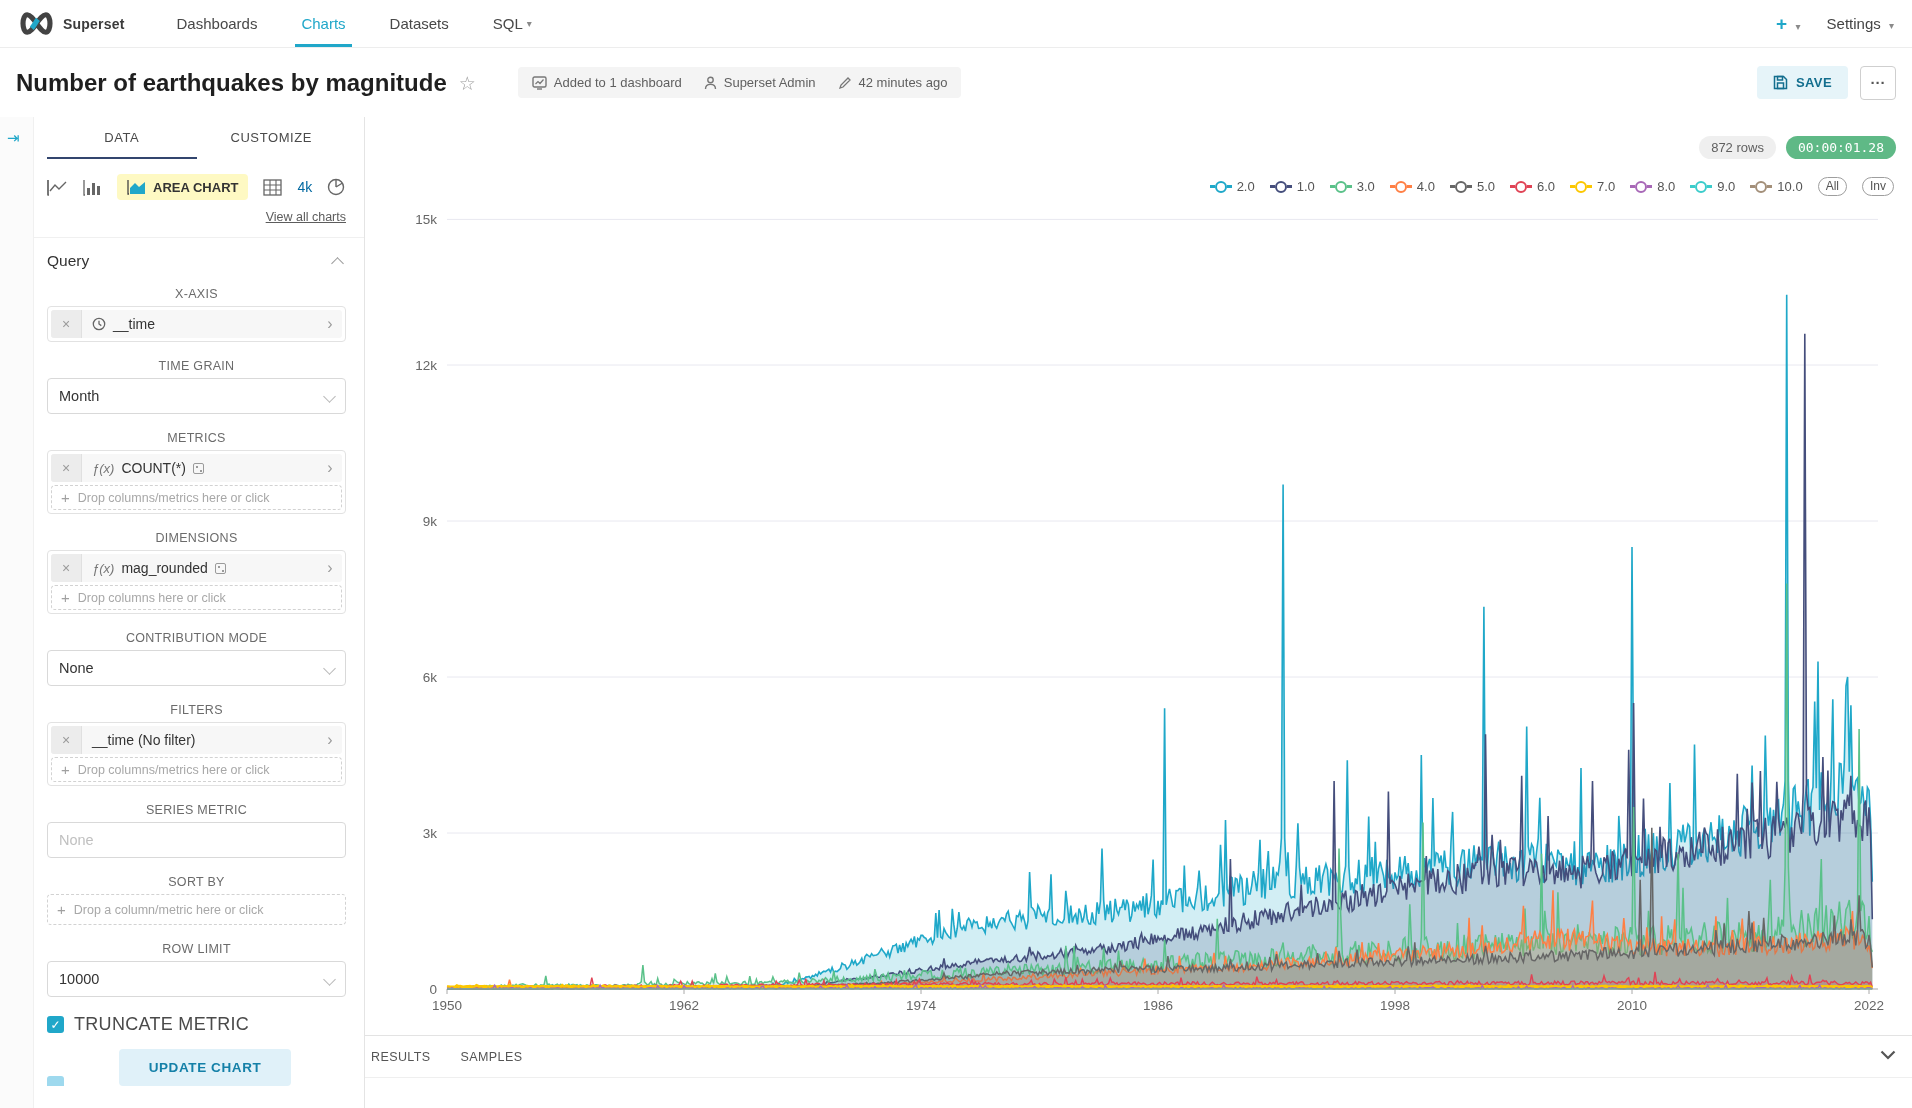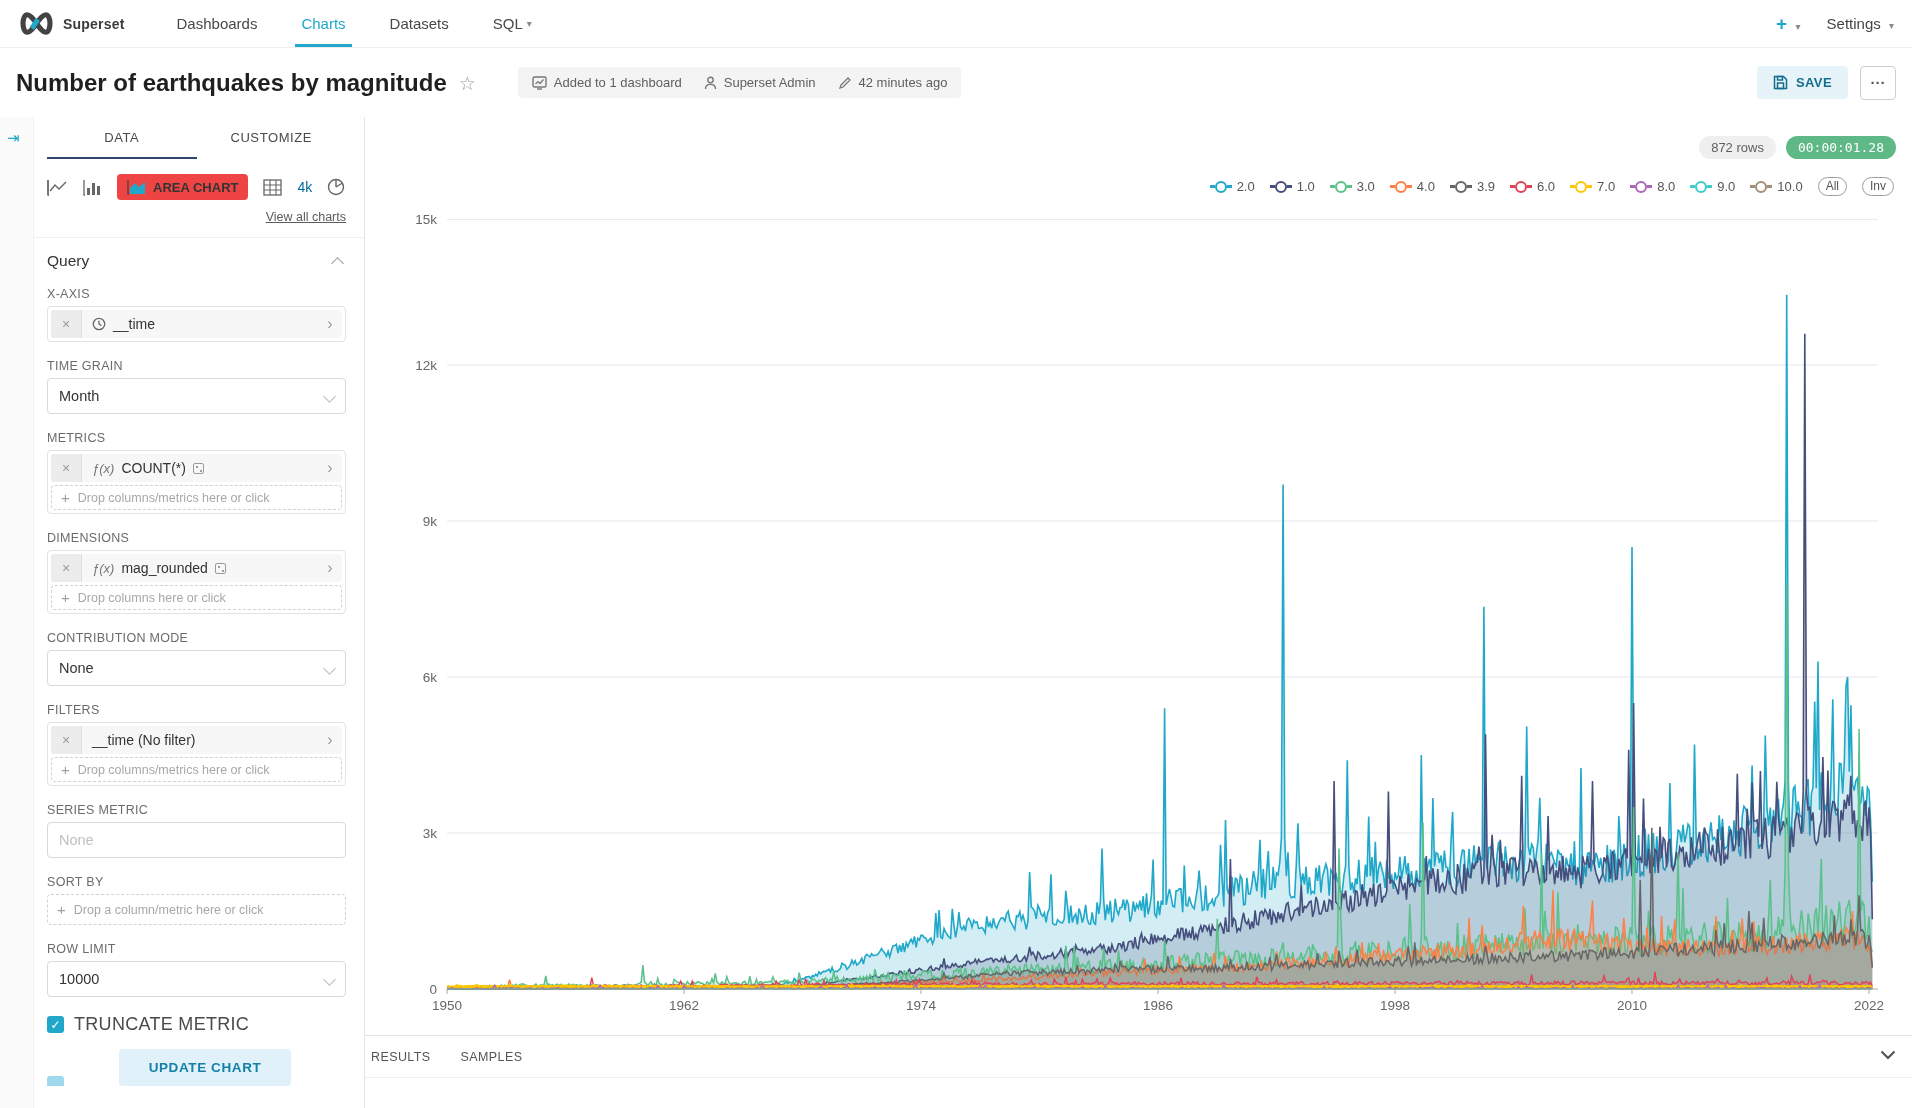--- a/index.html
+++ b/index.html
@@ -29,29 +29,29 @@
   
   .panel{position:absolute;left:0;top:117px;bottom:0;width:365px;box-sizing:border-box;border-right:1px solid #e4e4e4;background:#fff;}
   .panel-strip{position:absolute;left:0;top:0;bottom:0;width:33px;background:#fbfbfb;border-right:1px solid #f0f0f0;}
   .collapse-ic{position:absolute;left:7px;top:12px;color:#20A7C9;font-size:15px;}
   .panel-content{margin-left:34px;padding:0 18px 0 13px;}
   .panel-tabs{display:flex;height:42px;}
   .panel-tab{flex:1;display:flex;align-items:center;justify-content:center;font-size:13px;letter-spacing:.6px;color:#4a4a4a;cursor:pointer;border-bottom:2px solid transparent;}
   .panel-tab.active{border-bottom:2.5px solid #32456e;}
   .viz-row{display:flex;align-items:center;gap:15px;margin-top:15px;}
   .viz-ic{display:flex;align-items:center;cursor:pointer;}
-  .viz-pill{display:flex;align-items:center;gap:7px;background:#ef4444;border-radius:4px;padding:5px 10px;font-size:13px;font-weight:700;color:#333;cursor:pointer;}
+  .viz-pill{display:flex;align-items:center;gap:7px;background:#fef9c3;border-radius:4px;padding:5px 10px;font-size:13px;font-weight:700;color:#333;cursor:pointer;}
   .viz-4k{font-size:14px;color:#0369a1;}
   .viewall{display:block;text-align:right;margin-top:10px;font-size:12.5px;color:#5c5c5c;text-decoration:underline;cursor:pointer;}
   .q-divider{border-top:1px solid #f0f0f0;margin:13px -18px 0 -13px;}
   .q-header{display:flex;align-items:center;margin-top:14px;font-size:15.5px;color:#333;}
   .chev{display:inline-block;width:8px;height:8px;border-right:1.6px solid #999;border-bottom:1.6px solid #999;transform:rotate(45deg);}
   .chev.up{transform:rotate(-135deg);margin-top:5px;}
   .q-header .chev{margin-left:auto;margin-right:4px;}
-  .ctl-label{margin-top:17px;margin-bottom:5px;font-size:12.5px;letter-spacing:.3px;color:#6b6b6b;}
+  .ctl-label{margin-top:17px;margin-bottom:5px;font-size:12.5px;letter-spacing:.3px;color:#6b6b6b;text-align:center;}
   .select{height:34px;border:1px solid #d9d9d9;border-radius:4px;display:flex;align-items:center;padding:0 11px;font-size:14.5px;color:#333;background:#fff;cursor:pointer;}
   .select .chev{margin-left:auto;opacity:.7;}
   .select.placeholder{color:#c0c0c0;}
   .dnd-box{border:1px solid #e2e2e2;border-radius:4px;padding:3px;background:#fff;}
   .pill{display:flex;align-items:stretch;background:#f7f7f7;border-radius:3px;overflow:hidden;height:28px;cursor:pointer;}
   .pill-x{width:30px;background:#ececec;display:flex;align-items:center;justify-content:center;color:#9b9b9b;font-size:14px;border-right:1px solid #e0e0e0;}
   .pill-main{flex:1;display:flex;align-items:center;gap:7px;padding:0 10px;font-size:14px;color:#333;}
   .pill-chev{width:24px;display:flex;align-items:center;justify-content:center;color:#9b9b9b;font-size:16px;}
   .fx{font-style:italic;color:#777;font-size:13px;}
   .mini-sq{width:11px;height:11px;border:1px solid #9b9b9b;border-radius:2px;box-sizing:border-box;background:linear-gradient(#9b9b9b 0 0) 2px 2px/2px 2px no-repeat,linear-gradient(#9b9b9b 0 0) 6px 6px/2px 2px no-repeat;}
@@ -350,21 +350,21 @@
           <i class="bar" style="background: rgb(255, 127, 68);"></i>
         </span>
         <span>4.0</span>
       </span>
       <span class="legend-item">
         <span class="lsym">
           <i class="bar" style="background: rgb(102, 102, 102);"></i>
           <i class="circ" style="border-color: rgb(102, 102, 102);"></i>
           <i class="bar" style="background: rgb(102, 102, 102);"></i>
         </span>
-        <span>3.9</span>
+        <span>5.0</span>
       </span>
       <span class="legend-item">
         <span class="lsym">
           <i class="bar" style="background: rgb(224, 67, 85);"></i>
           <i class="circ" style="border-color: rgb(224, 67, 85);"></i>
           <i class="bar" style="background: rgb(224, 67, 85);"></i>
         </span>
         <span>6.0</span>
       </span>
       <span class="legend-item">

